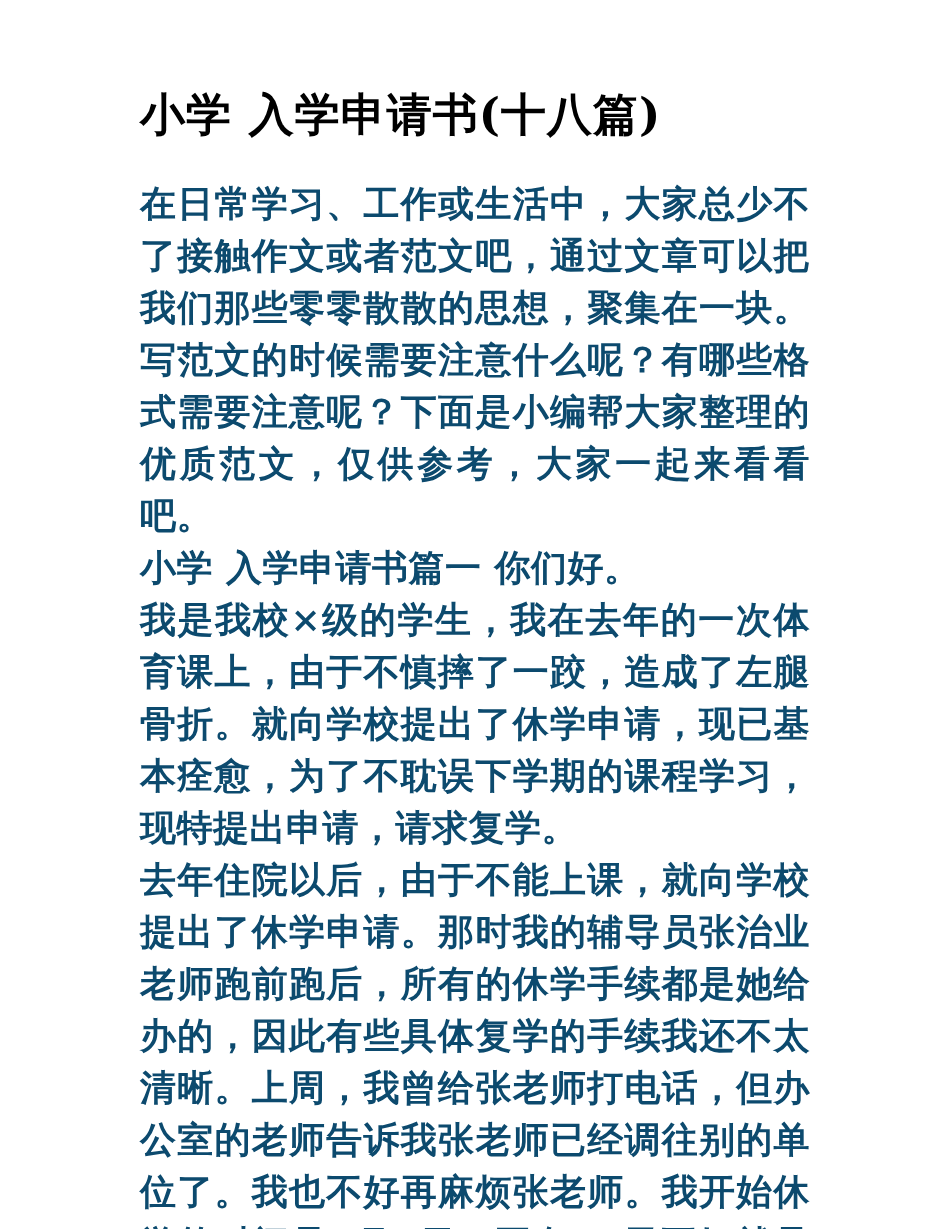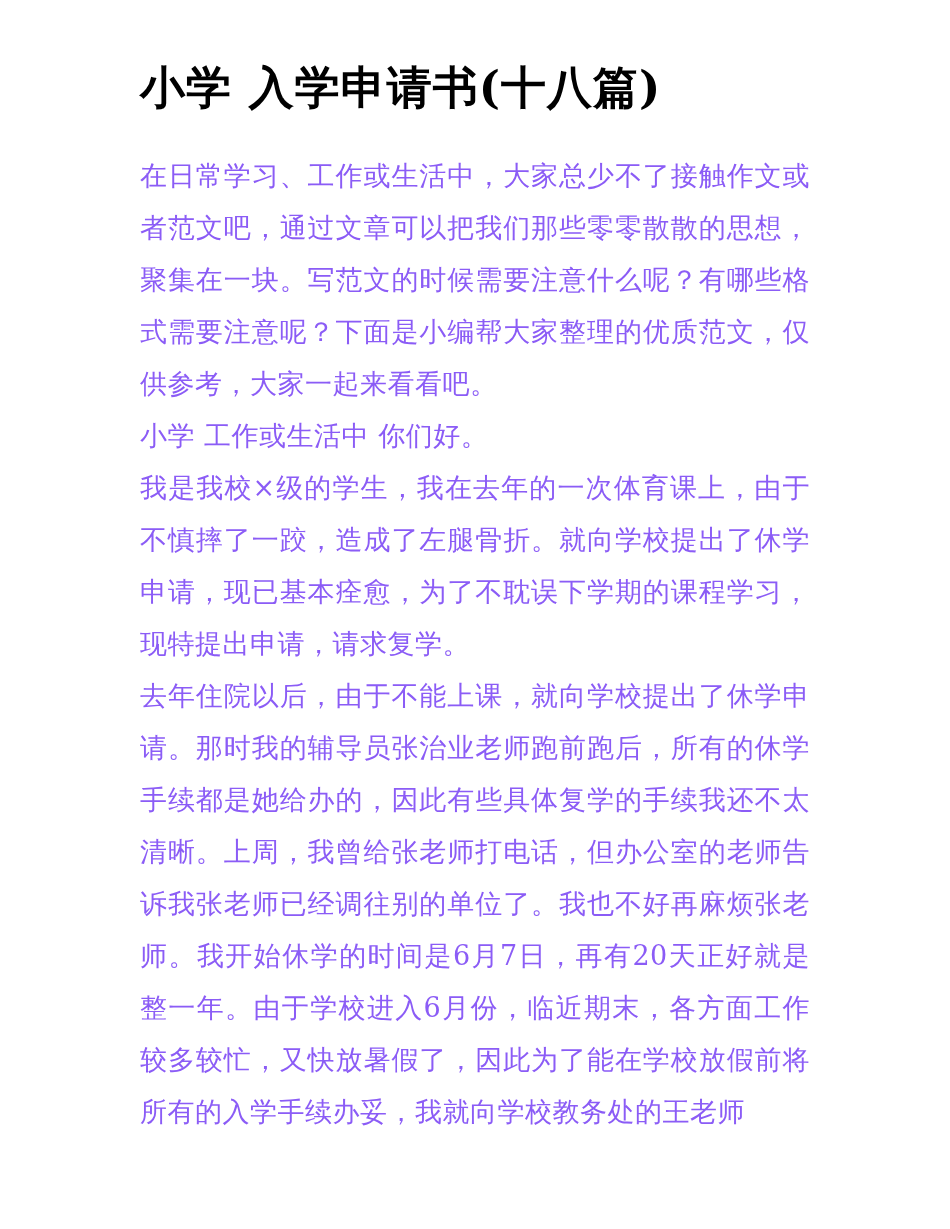--- a/index.html
+++ b/index.html
@@ -12,48 +12,49 @@
     height: 1229px;
     overflow: hidden;
     font-family: "DejaVu Serif", "Liberation Serif", serif;
     color: #141414;
   }
   .page {
     box-sizing: border-box;
     width: 950px;
     height: 1229px;
     background: #ffffff;
-    padding: 60px 140px 0 140px;
+    padding: 87px 140px 0 140px;
   }
   .doc-title {
     margin: 0 0 34px 0;
     font-size: 45px;
     font-weight: bold;
     line-height: 1.25;
     letter-spacing: 1px;
     color: #000000;
     white-space: nowrap;
   }
   .doc-paragraph {
     margin: 0;
-    font-size: 27px;
+    font-size: 36px;
     line-height: 52px;
     text-align: justify;
     text-justify: inter-ideograph;
     letter-spacing: 0.5px;
-    color: #8b5cf6;
+    color: #0c4a6e;
     word-break: break-all;
+    font-weight: bold;
   }
 </style>
 </head>
 <body>
 
 <div class="page">
   <h1 class="doc-title">小学 入学申请书(十八篇)</h1>
 
   <p class="doc-paragraph">在日常学习、工作或生活中，大家总少不了接触作文或者范文吧，通过文章可以把我们那些零零散散的思想，聚集在一块。写范文的时候需要注意什么呢？有哪些格式需要注意呢？下面是小编帮大家整理的优质范文，仅供参考，大家一起来看看吧。</p>
 
-  <p class="doc-paragraph">小学 工作或生活中 你们好。</p>
+  <p class="doc-paragraph">小学 入学申请书篇一 你们好。</p>
 
   <p class="doc-paragraph">我是我校×级的学生，我在去年的一次体育课上，由于不慎摔了一跤，造成了左腿骨折。就向学校提出了休学申请，现已基本痊愈，为了不耽误下学期的课程学习，现特提出申请，请求复学。</p>
 
   <p class="doc-paragraph">去年住院以后，由于不能上课，就向学校提出了休学申请。那时我的辅导员张治业老师跑前跑后，所有的休学手续都是她给办的，因此有些具体复学的手续我还不太清晰。上周，我曾给张老师打电话，但办公室的老师告诉我张老师已经调往别的单位了。我也不好再麻烦张老师。我开始休学的时间是6月7日，再有20天正好就是整一年。由于学校进入6月份，临近期末，各方面工作较多较忙，又快放暑假了，因此为了能在学校放假前将所有的入学手续办妥，我就向学校教务处的王老师</p>
 </div>
 
 </body></html>

